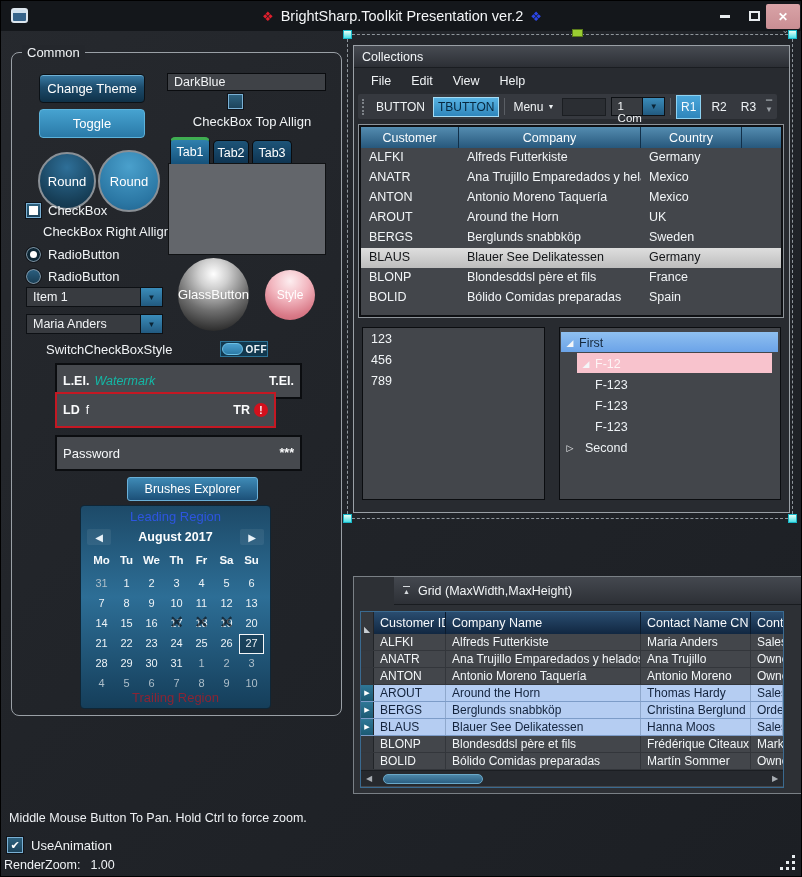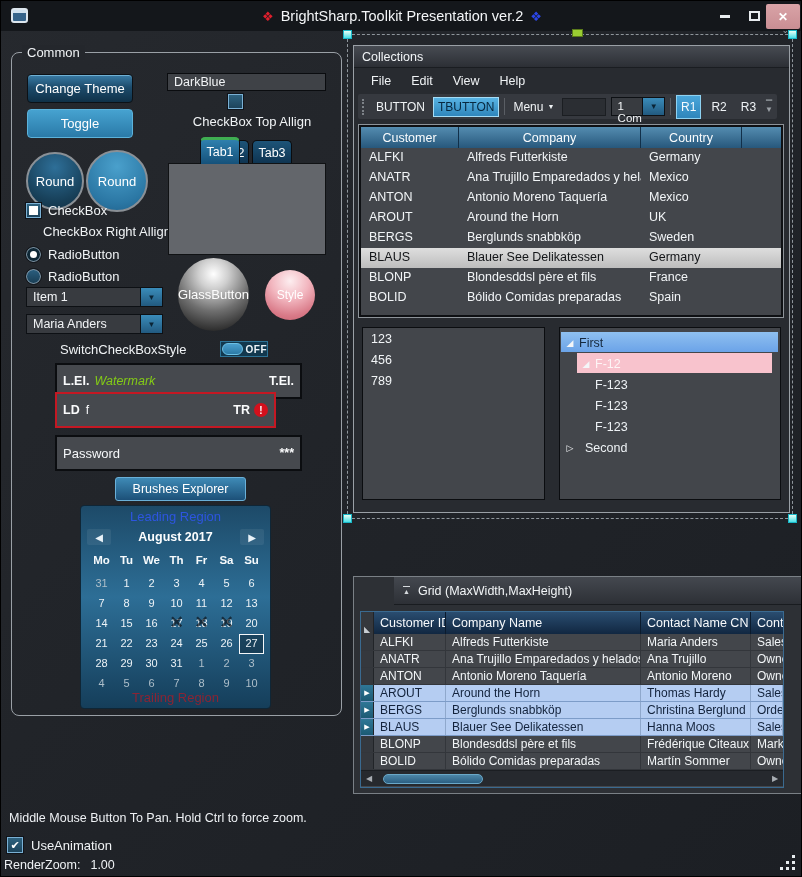--- a/index.html
+++ b/index.html
@@ -26,21 +26,21 @@
   .btn-max{ left:742px; top:6px; width:22px; height:18px; }
   .btn-max .box{ width:11px; height:10px; border:2px solid #e8ecef; }
   .btn-close{ left:765px; top:3px; width:34px; height:25px; background:linear-gradient(#d9a3a7,#c98e93);
     border-radius:2px; color:#fff; font-weight:bold; font-size:12px; }
 
   
   .gb{ left:10px; top:51px; width:331px; height:664px; border:1px solid #9aa0a6; border-radius:8px; }
   .gb-legend{ left:10px; top:-8px; padding:0 5px; background:#24272c; font-size:13px; color:#f0f3f5; }
 
   .btn{ display:flex; align-items:center; justify-content:center; font-size:13px; color:#fff;
-    border-radius:4px; cursor:default; }
+    border-radius:4px; cursor:default;margin-left:12px; }
   .btn-theme{ left:15px; top:21px; width:106px; height:29px;
     background:linear-gradient(#3a7ca6 0%,#1d4c6c 45%,#0f3148 100%); border:1px solid #0c1116;
     box-shadow:inset 0 1px 0 #6fb0d4; }
   .btn-toggle{ left:15px; top:56px; width:106px; height:29px;
     background:linear-gradient(#46a2d0 0%,#2a7aa8 100%); border:1px solid #5cb2da; }
   .btn-round{ border-radius:50%; border:2px solid #8a9096; }
   .round1{ left:14px; top:99px; width:58px; height:58px; background:radial-gradient(circle at 50% 25%,#2e6f98 0%,#173f58 70%,#102e42 100%); }
   .round2{ left:74px; top:97px; width:62px; height:62px; background:radial-gradient(circle at 50% 25%,#4aa0cc 0%,#2b77a4 70%,#1f608a 100%); }
 
   .cb{ width:15px; height:15px; border:1px solid #7ab0d4; outline:1px solid #10141a;
@@ -64,38 +64,38 @@
     display:flex; align-items:center; }
   .switch .knob{ width:24px; height:12px; margin-left:1px; border-radius:6px;
     background:linear-gradient(#4ba0ce,#2b7aa6); border:1px solid #6cc0e4; }
   .switch .state{ font-size:10px; font-weight:bold; color:#eef4f8; margin-left:3px; letter-spacing:.5px; }
 
   .tbox{ background:#46494e; border:2px solid #0b0d10; display:flex; align-items:center; padding:16px 6px; }
   .tb-watermark{ left:43px; top:310px; width:247px; height:24px; }
   .tb-error{ left:43px; top:339px; width:221px; height:23px; border-color:#c41823; }
   .tb-pass{ left:43px; top:382px; width:247px; height:22px; }
   .tb-pre,.tb-suf{ font-size:12.5px; font-weight:bold; color:#fafbfc; }
-  .tb-ph{ font-size:12.5px; font-style:italic; color:#84cc16; margin-left:5px; }
+  .tb-ph{ font-size:12.5px; font-style:italic; color:#14b8a6; margin-left:5px; }
   .tb-val{ font-size:12px; color:#f6f8fa; margin-left:6px; }
   .tb-fill{ flex:1; }
   .err-ico{ width:14px; height:14px; border-radius:50%; background:#d4101c; color:#fff; font-size:10px; font-weight:bold;
     display:flex; align-items:center; justify-content:center; margin-left:4px; }
 
   .btn-brushes{ left:103px; top:424px; width:131px; height:24px; font-size:12.5px; border-radius:3px;
     background:linear-gradient(#3e8ab6 0%,#1c5078 100%); border:1px solid #6ab0d8; }
 
   
   .themebox{ left:155px; top:20px; width:159px; height:18px; background:#3f4247; border:1px solid #0a0c0f;
     font-size:12.5px; color:#f2f4f6; padding:1px 0 0 6px; }
   .cb-top{ left:216px; top:41px; }
   .lbl-top{ left:160px; top:61px; width:160px; text-align:center; }
   .tab{ position:absolute; display:flex; align-items:center; justify-content:center; color:#fff; font-size:12.5px;
     border:1px solid #0a0c0f; border-bottom:none; border-radius:5px 5px 0 0; }
   .tab.active{ left:158px; top:84px; width:40px; height:27px; background:linear-gradient(#2f80ae,#15517a);
-    border-top:3px solid #3fae52; z-index:2;margin-left:30px; }
+    border-top:3px solid #3fae52; z-index:2; }
   .tab.t2{ left:201px; top:87px; width:36px; height:24px; background:linear-gradient(#1d5478,#0e3350); }
   .tab.t3{ left:240px; top:87px; width:40px; height:24px; background:linear-gradient(#1d5478,#0e3350); }
   .tabcontent{ left:156px; top:110px; width:158px; height:92px; background:#63666b; border:1px solid #101214; z-index:1; }
 
   .glassbtn{ left:166px; top:205px; width:71px; height:73px; border-radius:50%; color:#fdfdfd; font-size:13px;
     display:flex; align-items:center; justify-content:center;
     background:radial-gradient(circle at 50% 22%,#ffffff 0%,#cfcfcf 22%,#6f6f6f 55%,#2c2c2c 85%,#585858 100%); }
   .stylebtn{ left:253px; top:217px; width:50px; height:50px; border-radius:50%; color:#fff; font-size:12px;
     display:flex; align-items:center; justify-content:center;
     background:radial-gradient(circle at 50% 22%,#fdeef0 0%,#f2b6bf 40%,#d97a88 75%,#c9606f 100%); }
@@ -256,21 +256,21 @@
 
   <div class="abs combo combo1">
     <span class="val">Item 1</span>
     <span class="arrow">▼</span>
   </div>
   <div class="abs combo combo2">
     <span class="val">Maria Anders</span>
     <span class="arrow">▼</span>
   </div>
 
-  <span class="abs lbl" style="left:48px; top:289px;">SwitchCheckBoxStyle</span>
+  <span class="abs lbl" style="left:34px; top:289px;">SwitchCheckBoxStyle</span>
   <div class="abs switch">
     <span class="knob"></span>
     <span class="state">OFF</span>
   </div>
 
   <div class="abs tbox tb-watermark">
     <span class="tb-pre">L.EI.</span>
     <span class="tb-ph">Watermark</span>
     <span class="tb-fill"></span>
     <span class="tb-suf">T.EI.</span>

